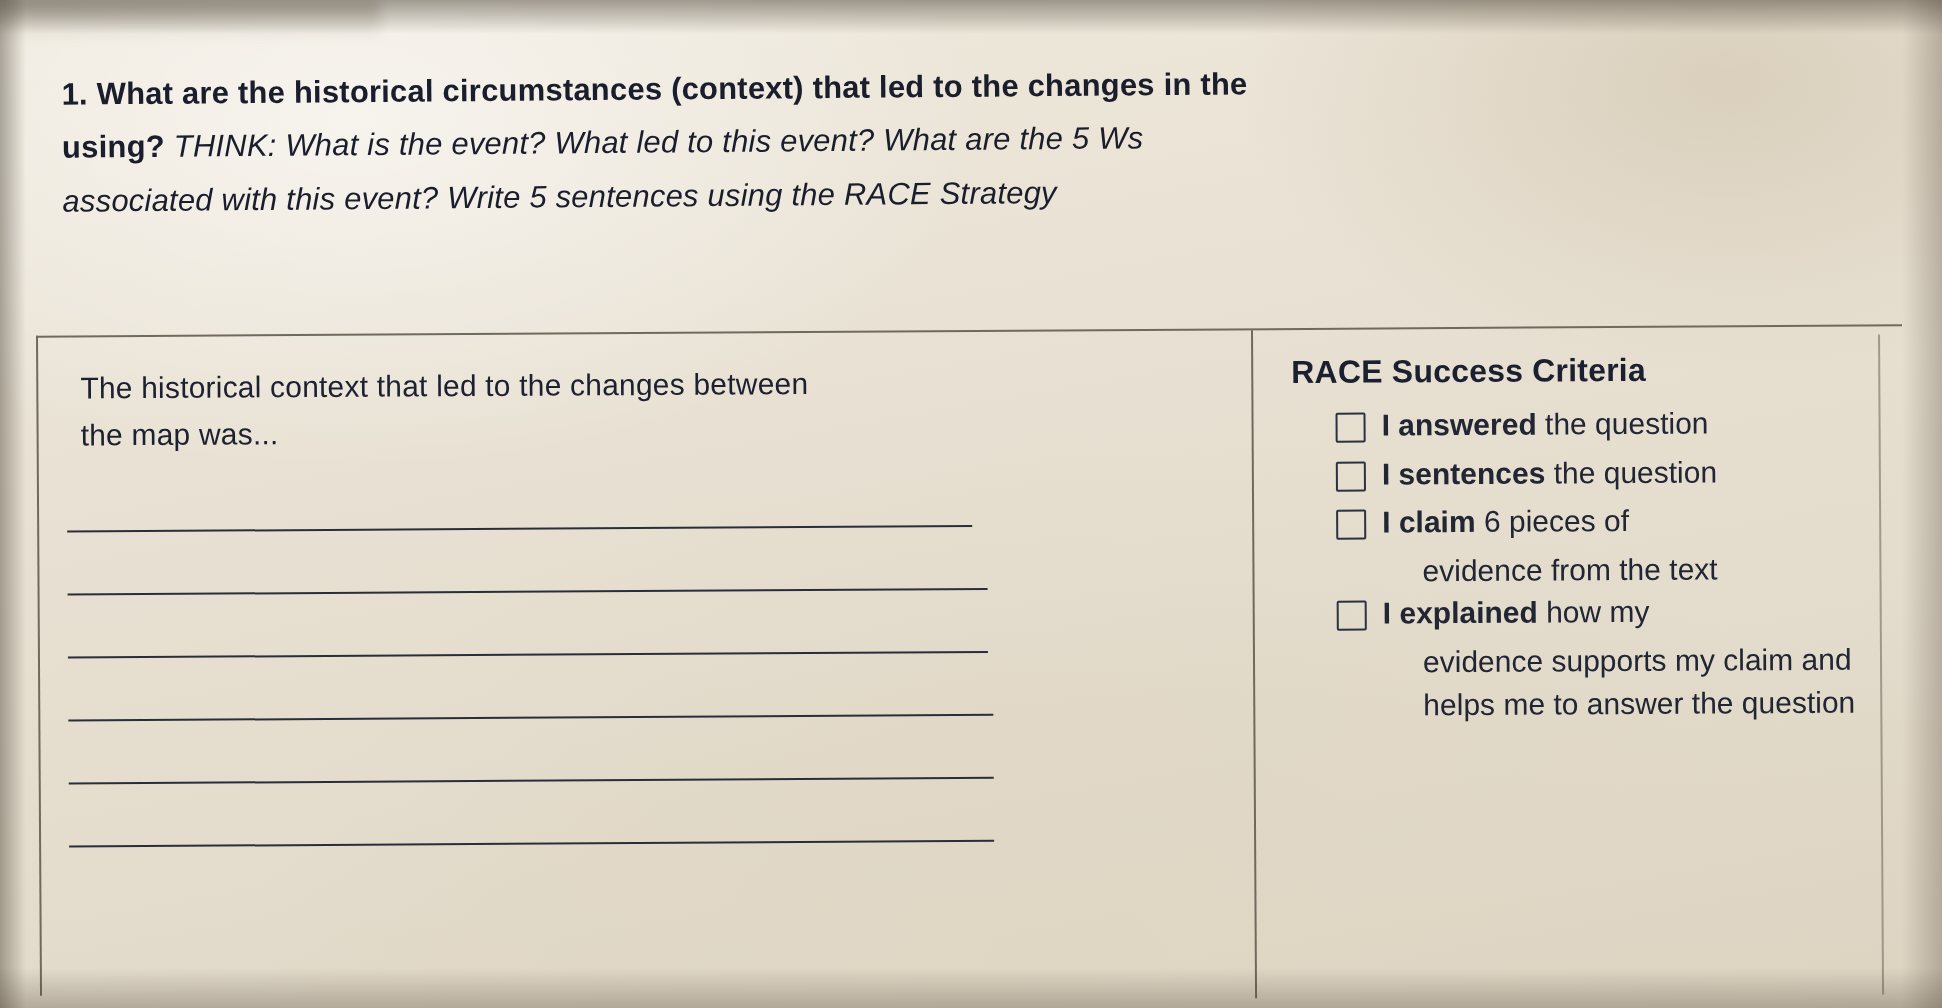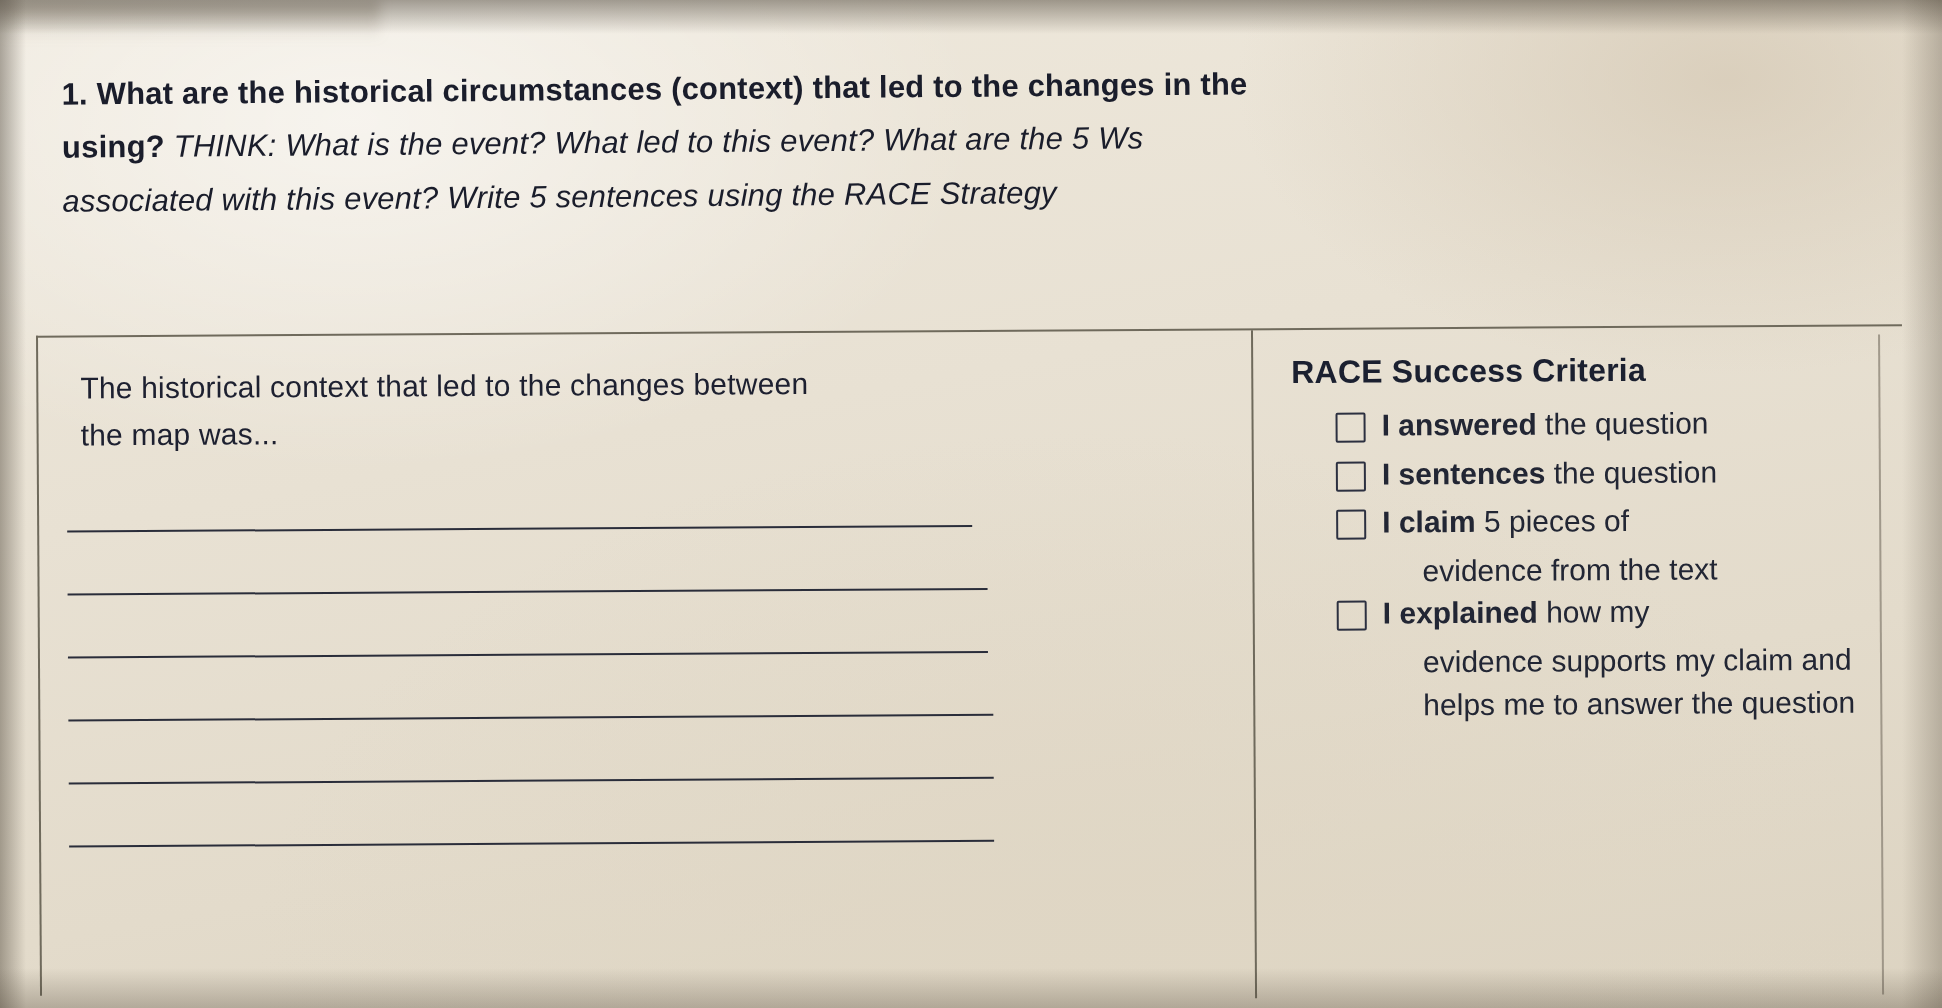--- a/index.html
+++ b/index.html
@@ -228,21 +228,21 @@
         <li class="criteria-item">
           <span class="checkbox"></span>
           <span class="criteria-text"><b>I answered</b><span> the question</span></span>
         </li>
         <li class="criteria-item">
           <span class="checkbox"></span>
           <span class="criteria-text"><b>I sentences</b><span> the question</span></span>
         </li>
         <li class="criteria-item">
           <span class="checkbox"></span>
-          <span class="criteria-text"><b>I claim</b><span> 5 pieces of</span></span>
+          <span class="criteria-text"><b>I claim</b><span> 6 pieces of</span></span>
         </li>
         <li class="criteria-cont">evidence from the text</li>
         <li class="criteria-item">
           <span class="checkbox"></span>
           <span class="criteria-text"><b>I explained</b><span> how my</span></span>
         </li>
         <li class="criteria-cont">evidence supports my claim and helps me to answer the question</li>
       </ul>
     </div>
   </div>

